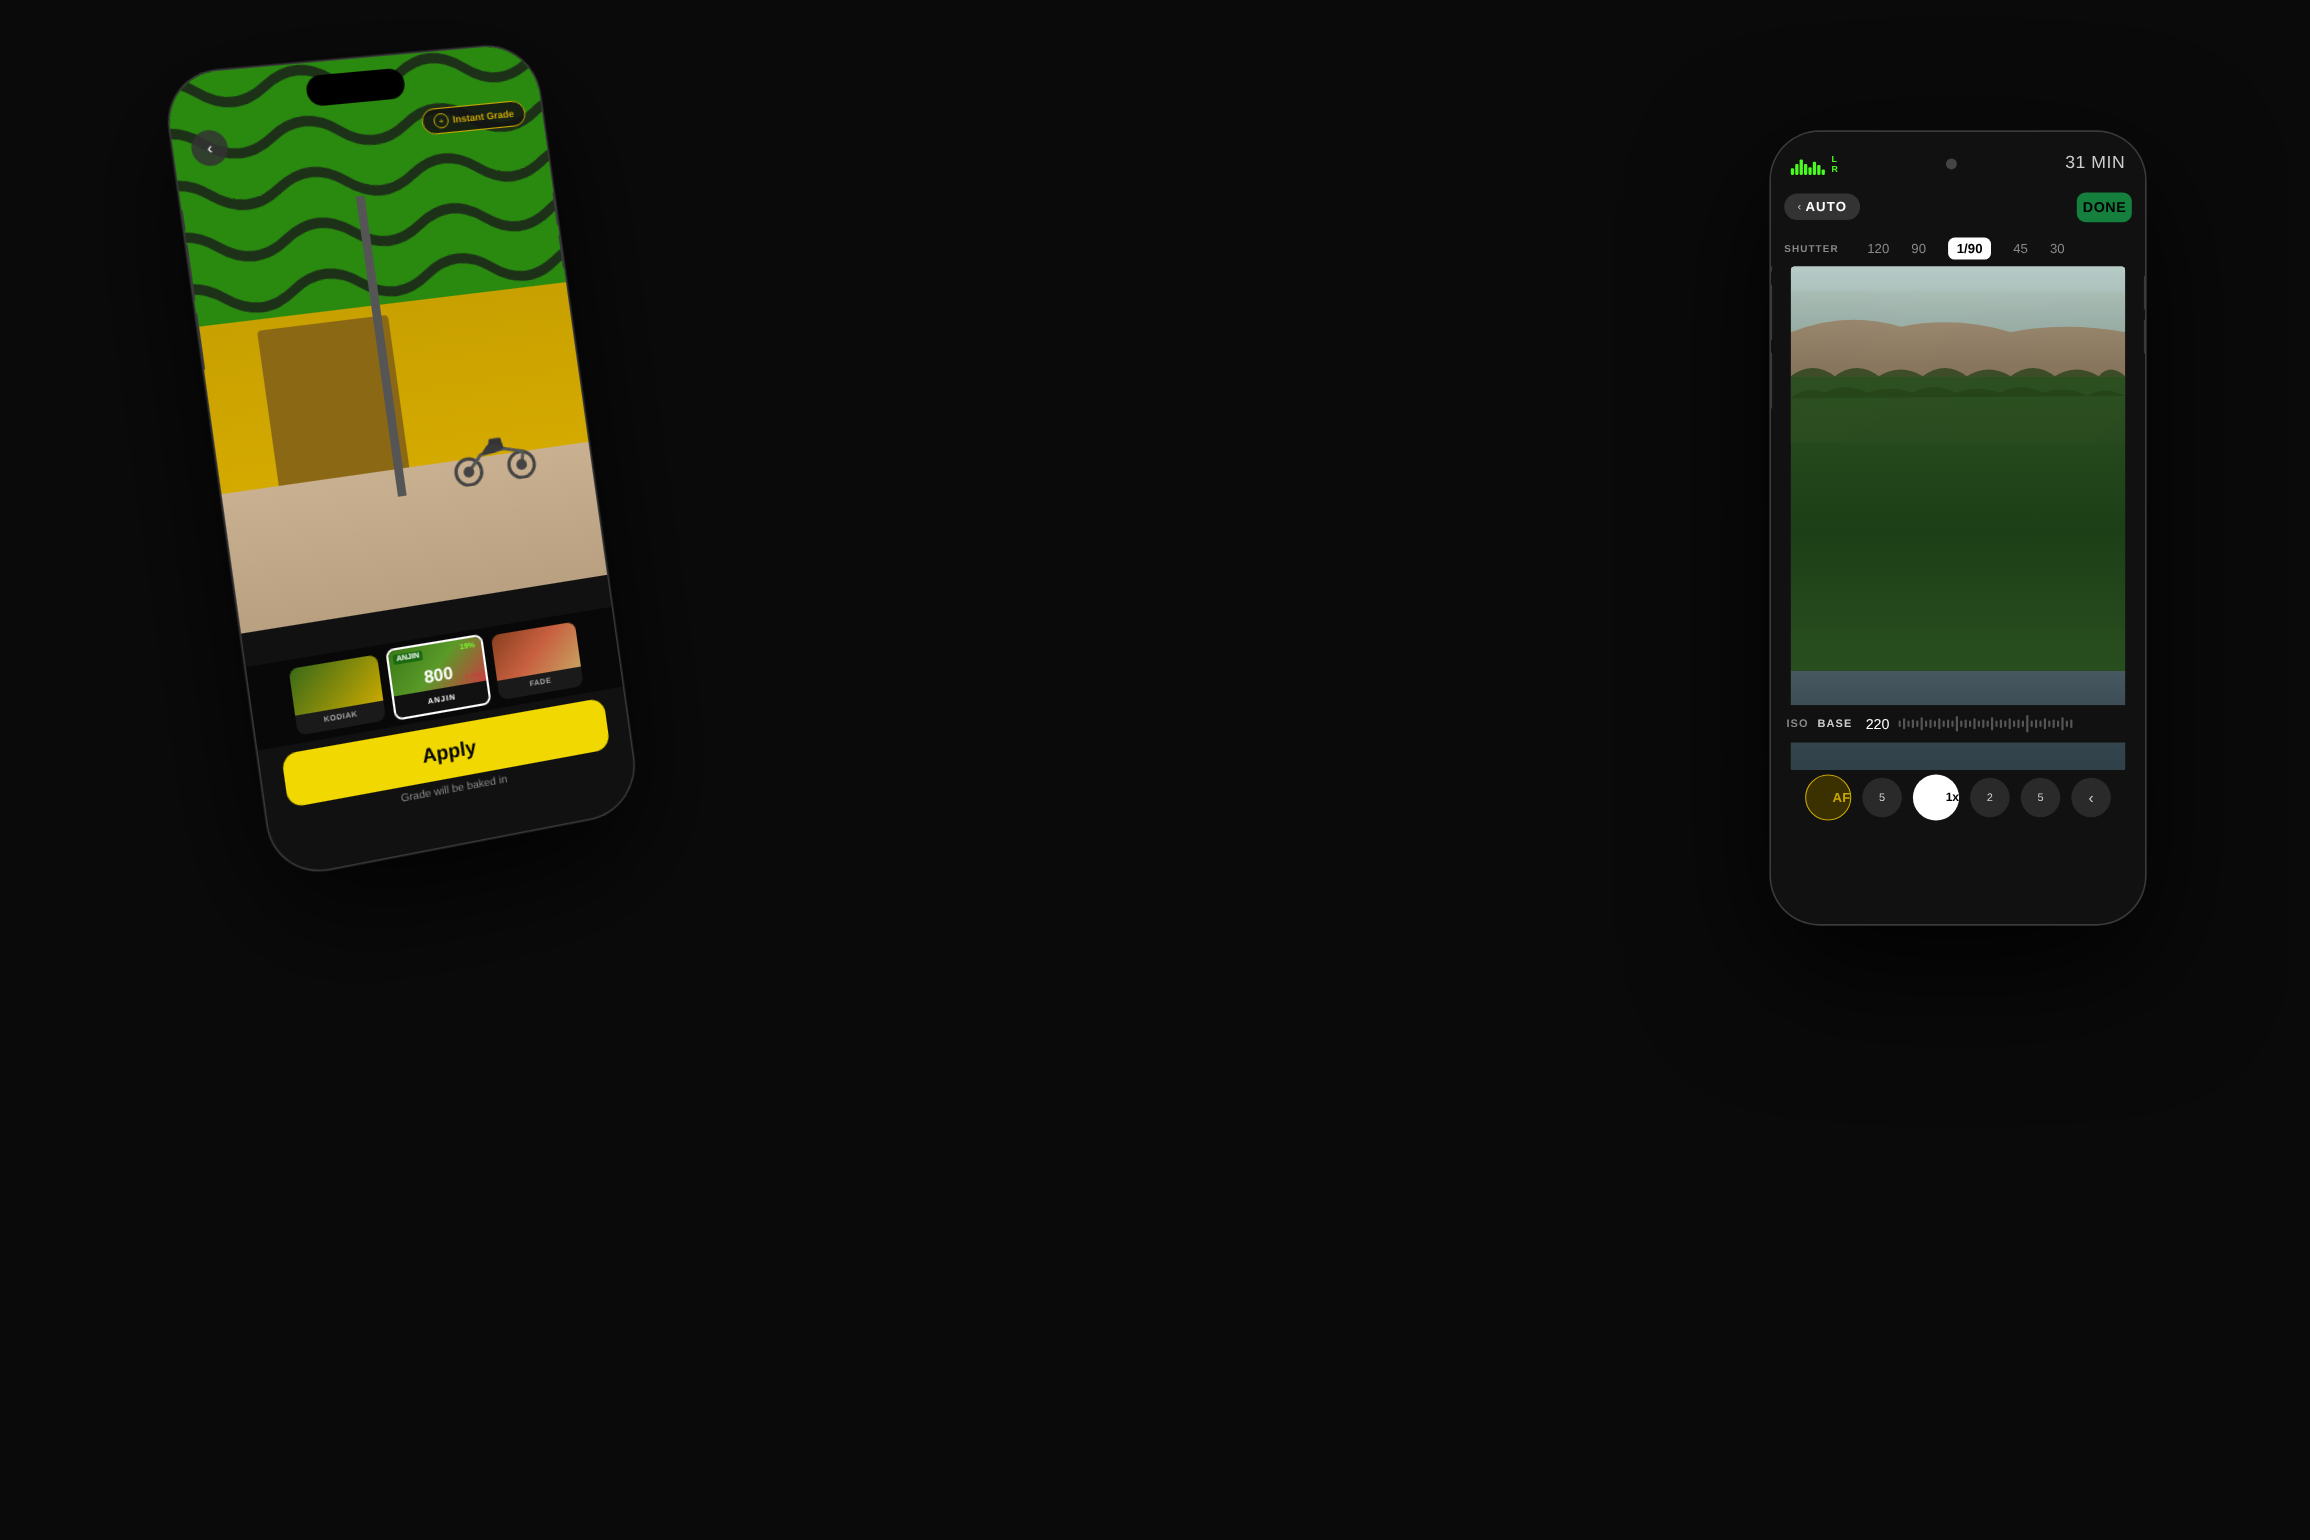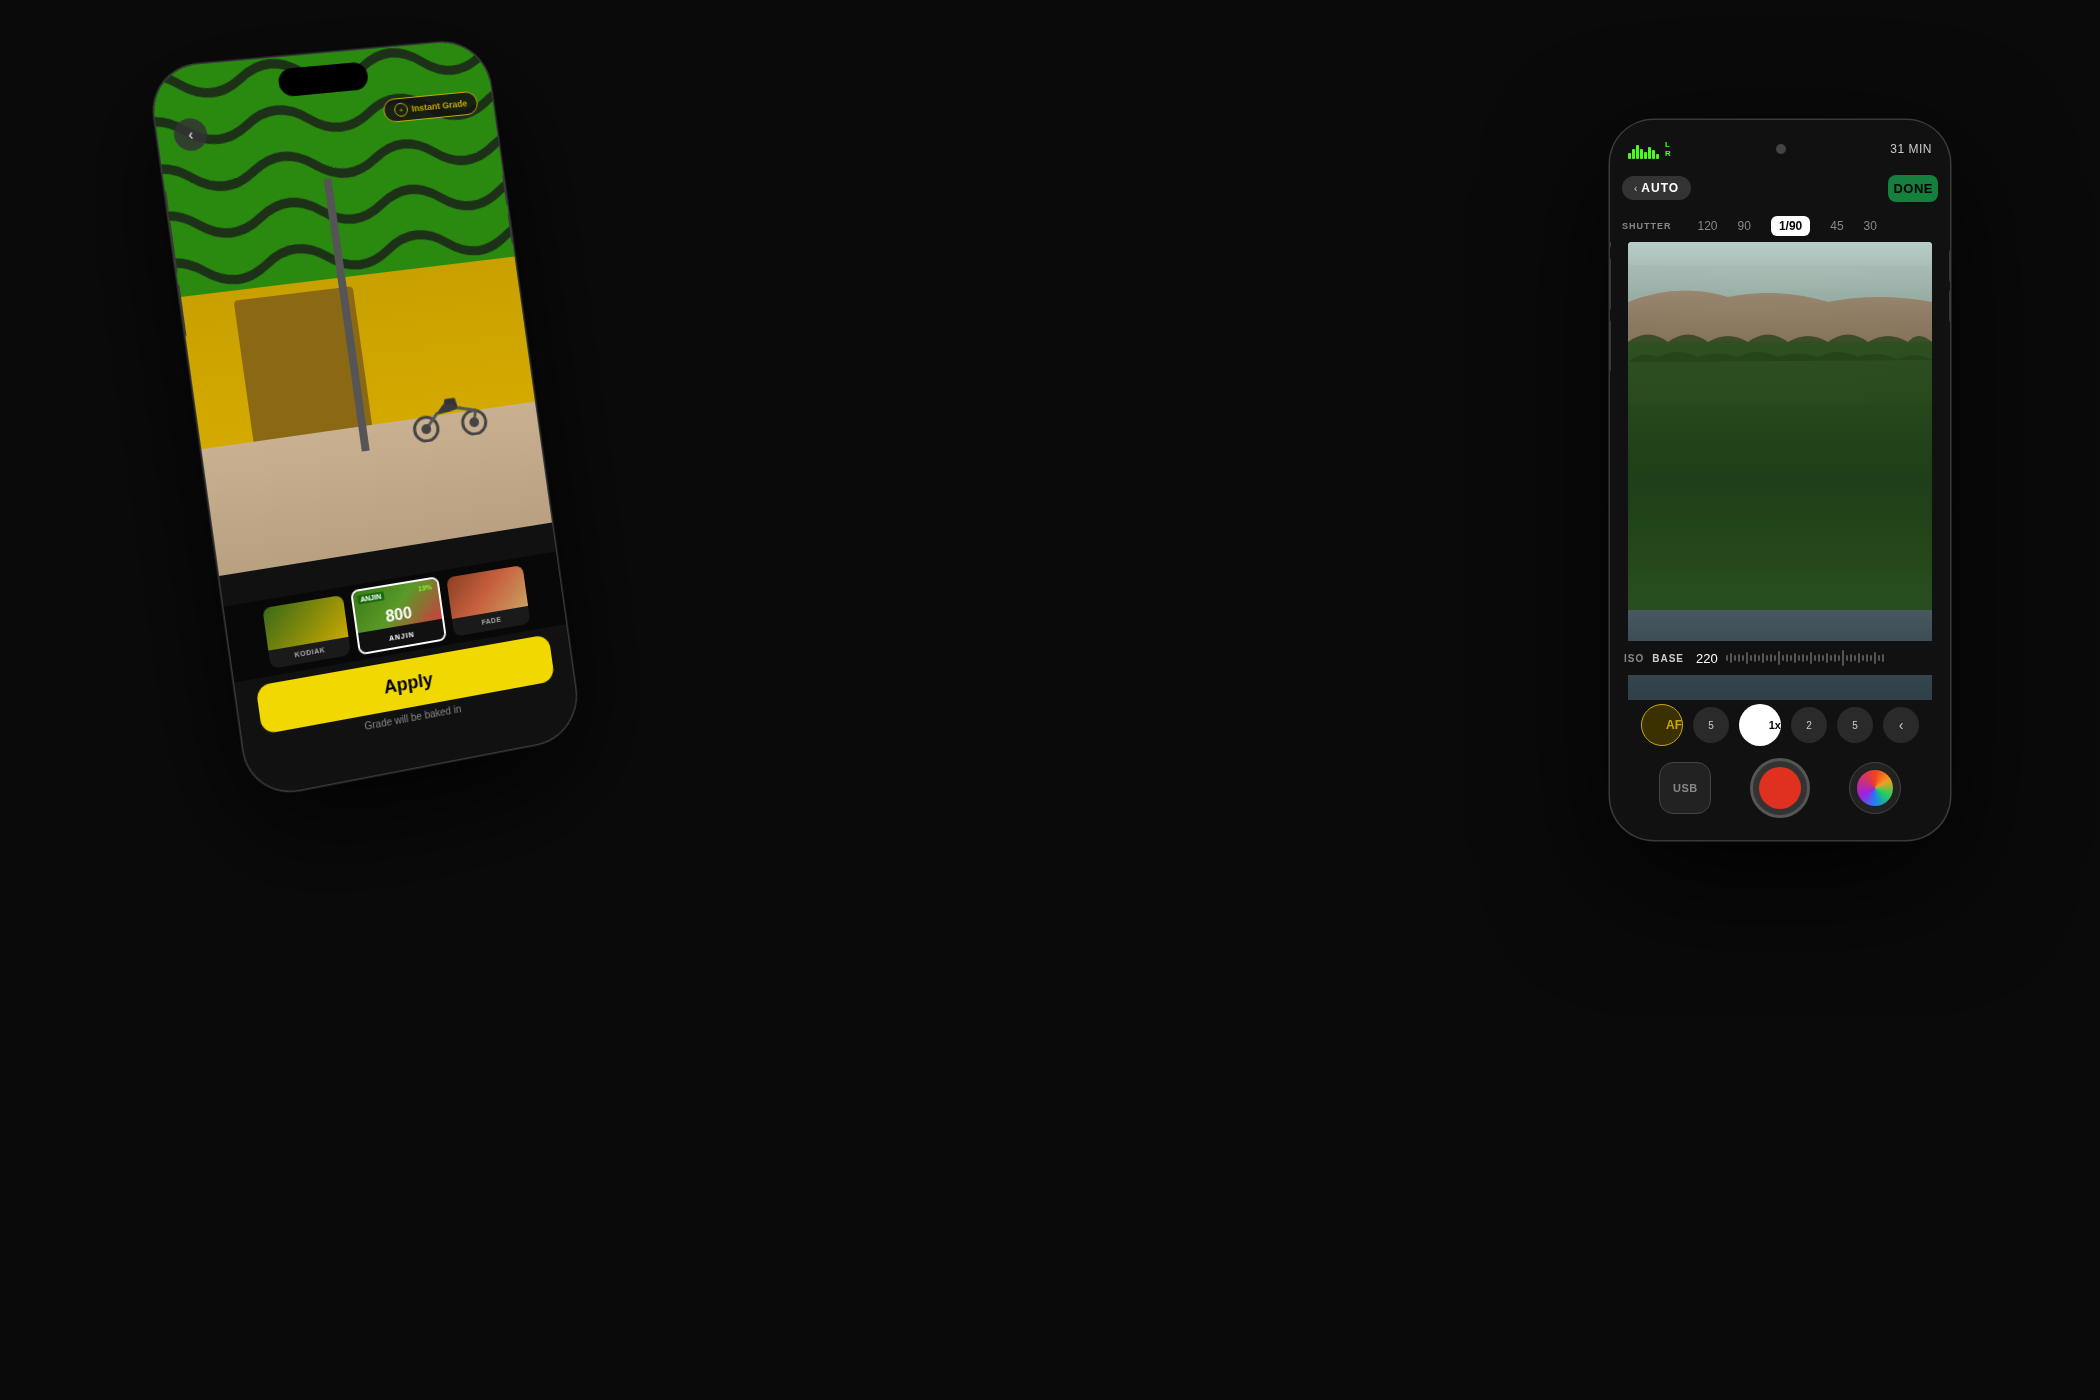--- a/index.html
+++ b/index.html
@@ -405,21 +405,21 @@
     }
 
     .pr-camera-dot {
       width: 10px;
       height: 10px;
       background: #444;
       border-radius: 50%;
     }
 
     .pr-time-remaining {
-      font-size: 12px;
+      font-size: 16px;
       color: #ccc;
       font-weight: 500;
       letter-spacing: 0.5px;
     }
 
     
     .pr-top-controls {
       position: absolute;
       top: 46px;
       left: 0; right: 0;
@@ -981,31 +981,20 @@
         <span>2</span>
       </div>
       <div class="ctrl-btn-small">
         <span>5</span>
       </div>
       <div class="ctrl-back-btn">
         <span>‹</span>
       </div>
     </div>
 
-    <div class="pr-action-bar">
-      <div class="usb-btn">
-        <span>USB</span>
-      </div>
-      <div class="record-btn">
-        <div class="record-inner"></div>
-      </div>
-      <div class="lut-btn">
-        <div class="lut-inner"></div>
-      </div>
-    </div>
 
     <div class="pr-side-right">
       <div class="side-btn"></div>
       <div class="side-btn"></div>
     </div>
     <div class="pr-side-left">
       <div class="side-btn" style="height:18px;"></div>
       <div class="side-btn-left-long"></div>
       <div class="side-btn-left-long"></div>
     </div>

